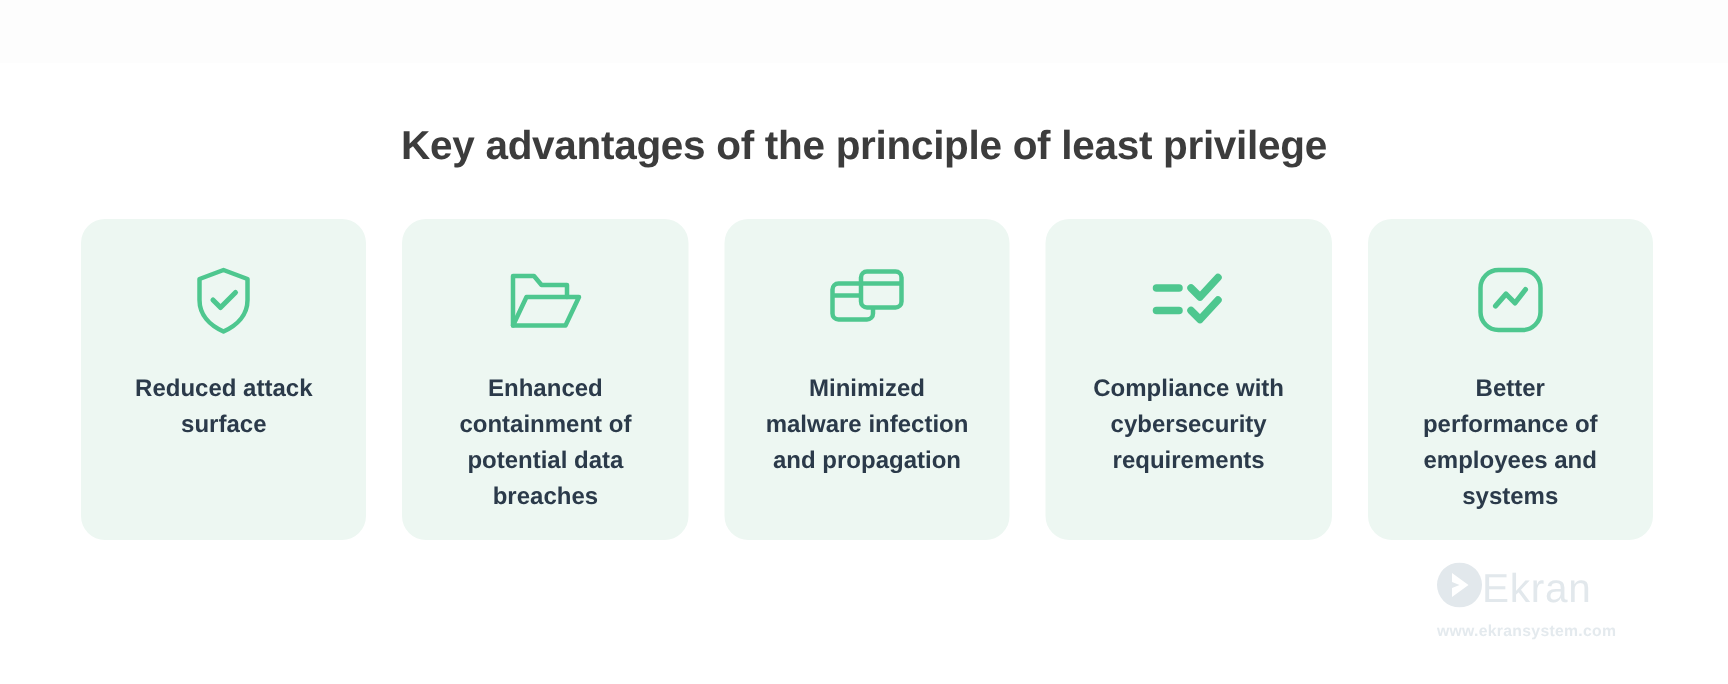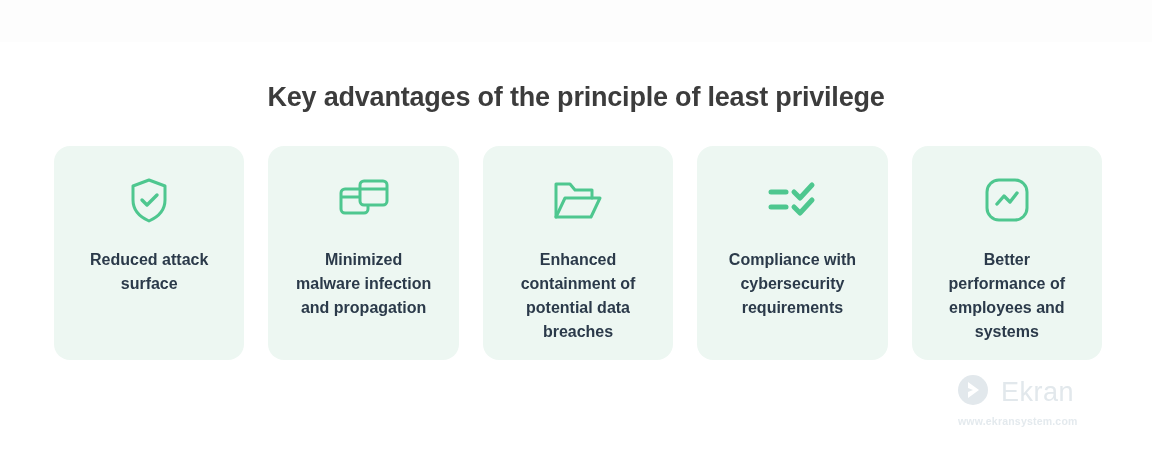--- a/index.html
+++ b/index.html
@@ -82,21 +82,21 @@
     position: absolute;
     left: 958px;
     top: 376px;
     width: 150px;
     height: 52px;
     color: #e2e8ec;
   }
   .wm-row {
     display: flex;
     align-items: center;
-    gap: 13px;
+    gap: 0;
     height: 32px;
   }
   .wm-name {
     font-size: 27px;
     color: #e2e8ec;
     letter-spacing: 0.5px;
     line-height: 1;
   }
   .wm-url {
     font-size: 10.5px;
@@ -124,43 +124,43 @@
           <path d="M22 4 L38 10 V24 C38 34 31 41 22 45 C13 41 6 34 6 24 V10 Z" stroke="#4ec78f" stroke-width="3" stroke-linejoin="round" fill="none"></path>
           <path d="M15 24 L20 29 L30 19" stroke="#4ec78f" stroke-width="3.4" stroke-linecap="round" stroke-linejoin="round" fill="none"></path>
         </svg>
       </div>
       <div class="card-label">Reduced attack
 surface</div>
     </div>
 
     <div class="card">
       <div class="card-icon">
+        <svg width="54" height="46" viewBox="0 0 54 46" fill="none">
+          <path d="M5 40 V7 H19 L24 13 H41 V21" stroke="#4ec78f" stroke-width="3" stroke-linejoin="round" stroke-linecap="round" fill="none"></path>
+          <path d="M5 40 L14 21 H49 L40 40 Z" stroke="#4ec78f" stroke-width="3" stroke-linejoin="round" fill="none"></path>
+        </svg>
+      </div>
+      <div class="card-label">Enhanced
+containment of
+potential data
+breaches</div>
+    </div>
+
+    <div class="card">
+      <div class="card-icon">
         <svg width="52" height="46" viewBox="0 0 52 46" fill="none">
           <rect x="3" y="12" width="27" height="24" rx="4" stroke="#4ec78f" stroke-width="3" fill="none"></rect>
           <path d="M3 20 H30" stroke="#4ec78f" stroke-width="3"></path>
           <rect x="22" y="4" width="27" height="24" rx="4" stroke="#4ec78f" stroke-width="3" fill="#edf7f2"></rect>
           <path d="M22 12 H49" stroke="#4ec78f" stroke-width="3"></path>
         </svg>
       </div>
       <div class="card-label">Minimized
 malware infection
 and propagation</div>
-    </div>
-
-    <div class="card">
-      <div class="card-icon">
-        <svg width="54" height="46" viewBox="0 0 54 46" fill="none">
-          <path d="M5 40 V7 H19 L24 13 H41 V21" stroke="#4ec78f" stroke-width="3" stroke-linejoin="round" stroke-linecap="round" fill="none"></path>
-          <path d="M5 40 L14 21 H49 L40 40 Z" stroke="#4ec78f" stroke-width="3" stroke-linejoin="round" fill="none"></path>
-        </svg>
-      </div>
-      <div class="card-label">Enhanced
-containment of
-potential data
-breaches</div>
     </div>
 
     <div class="card">
       <div class="card-icon">
         <svg width="50" height="40" viewBox="0 0 50 40" fill="none">
           <path d="M4 12 H19" stroke="#4ec78f" stroke-width="5" stroke-linecap="round"></path>
           <path d="M4 27 H19" stroke="#4ec78f" stroke-width="5" stroke-linecap="round"></path>
           <path d="M27 12 L33 18 L45 5" stroke="#4ec78f" stroke-width="5" stroke-linecap="round" stroke-linejoin="round" fill="none"></path>
           <path d="M27 27 L33 33 L45 20" stroke="#4ec78f" stroke-width="5" stroke-linecap="round" stroke-linejoin="round" fill="none"></path>
         </svg>

